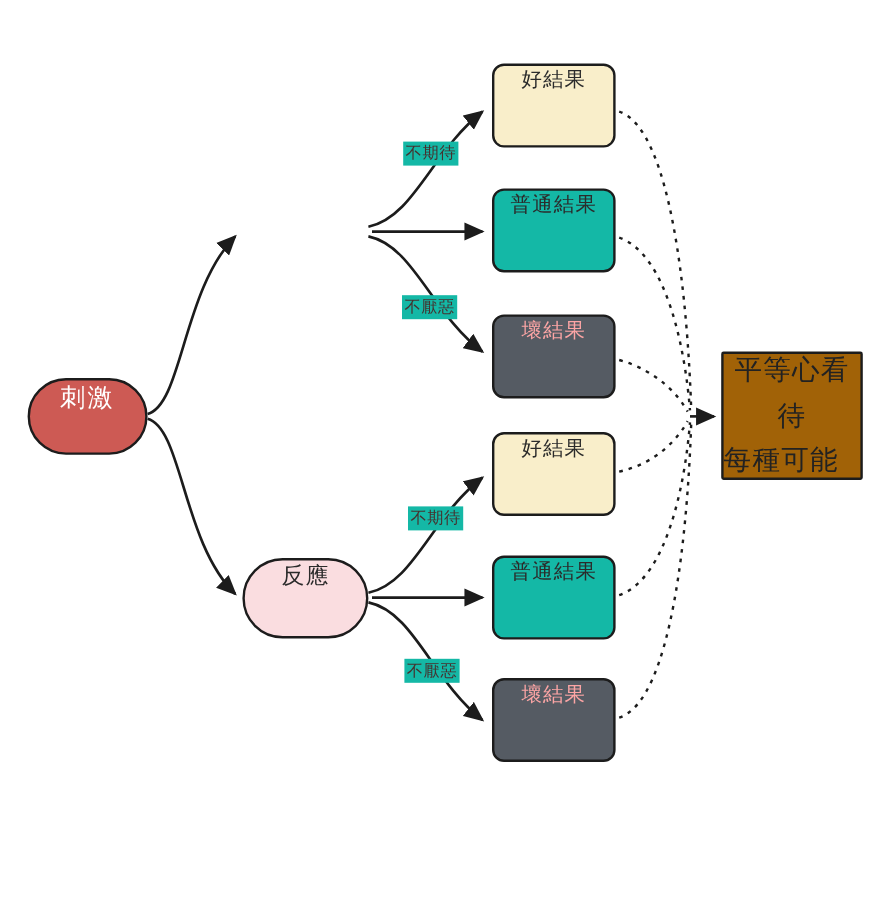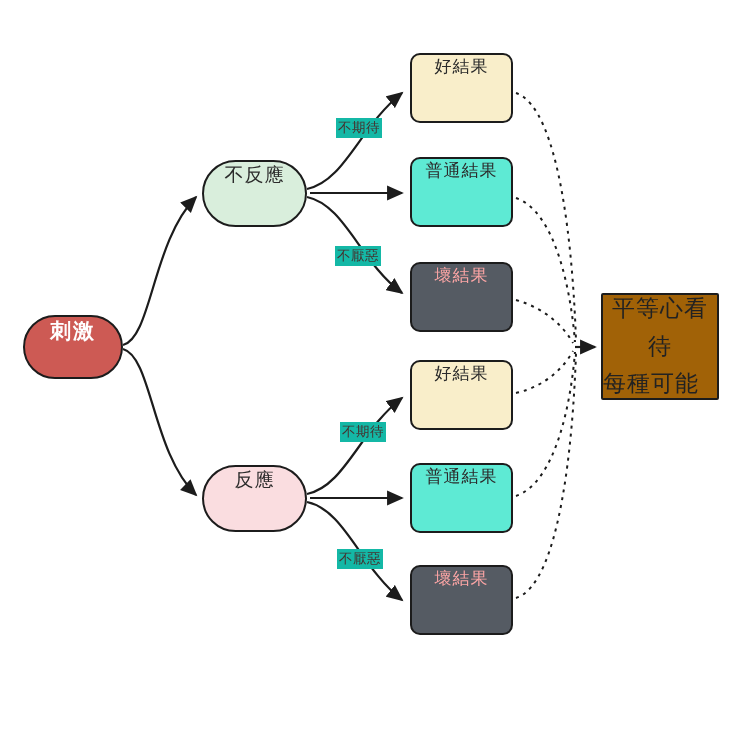--- a/index.html
+++ b/index.html
@@ -30,42 +30,41 @@
   }
 
   
   .pill-root {
     left: 23px; top: 315px; width: 100px; height: 64px;
     border-radius: 32px;
     background: #cd5a54;
     color: #ffffff;
     font-size: 21px;
     letter-spacing: 2px;
-    font-weight: bold;
   }
 
   
   .pill-branch {
     width: 105px; height: 67px;
     border-radius: 34px;
     font-size: 19px;
     letter-spacing: 1px;
   }
   .pill-no-reaction { left: 202px; top: 160px; background: #d9eedc; }
   .pill-reaction    { left: 202px; top: 465px; background: #fadde0; }
 
   
   .box {
     left: 410px; width: 103px; height: 70px;
     border-radius: 10px;
     font-size: 17px;
     letter-spacing: 1px;
   }
   .box.yellow { background: #f9eeca; }
-  .box.white  { background: #5eead4; }
+  .box.white  { background: #14b8a6; }
   .box.dark   { background: #555b63; color: #fca5a5; }
   .b1 { top: 53px; }
   .b2 { top: 157px; }
   .b3 { top: 262px; }
   .b4 { top: 360px; }
   .b5 { top: 463px; }
   .b6 { top: 565px; }
 
   
   .conclusion {
@@ -139,23 +138,20 @@
       <path d="M 516 496 C 556 482, 571 402, 575 352"></path>
       <path d="M 516 598 C 560 584, 573 442, 576 353"></path>
     </g>
     <path d="M 575 347 L 595 347" fill="none" stroke="#1c1c1c" stroke-width="2.2" marker-end="url(#arrow)"></path>
   </svg>
 
   <div class="node pill-root">
     <span>刺激</span>
   </div>
 
-  <div class="node pill-branch pill-no-reaction">
-    <span>不反應</span>
-  </div>
   <div class="node pill-branch pill-reaction">
     <span>反應</span>
   </div>
 
   <div class="node box yellow b1">
     <span>好結果</span>
   </div>
   <div class="node box white b2">
     <span>普通結果</span>
   </div>

